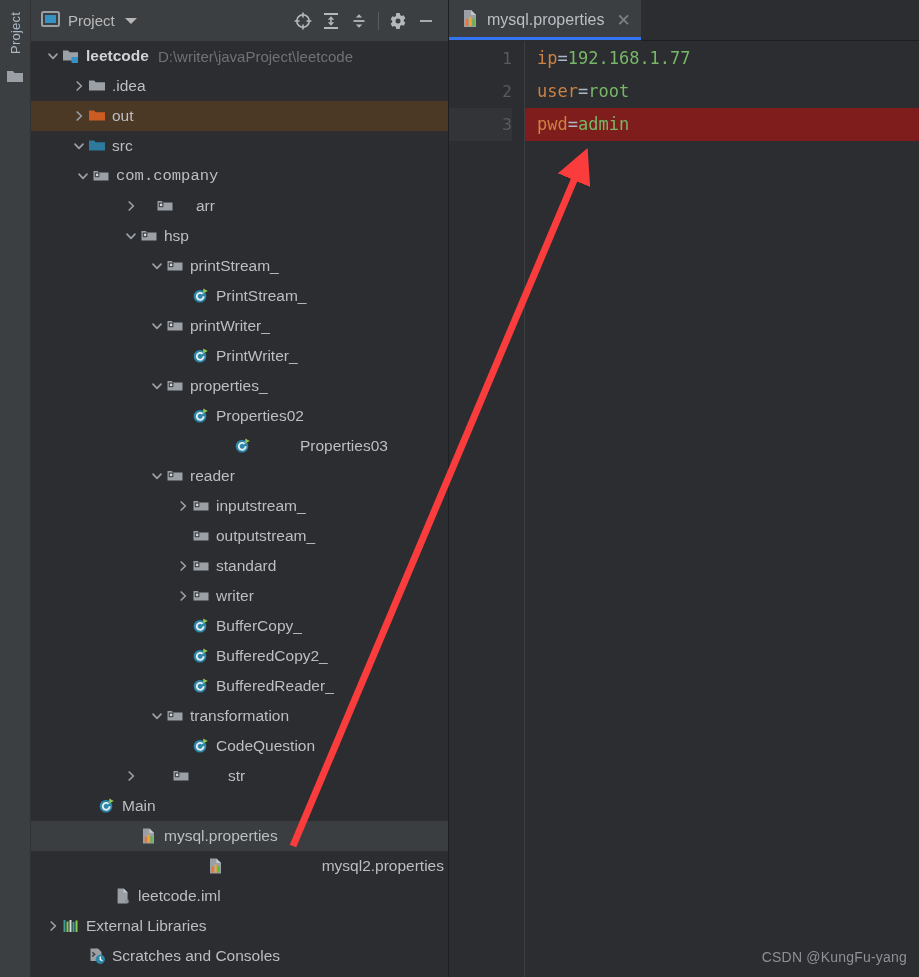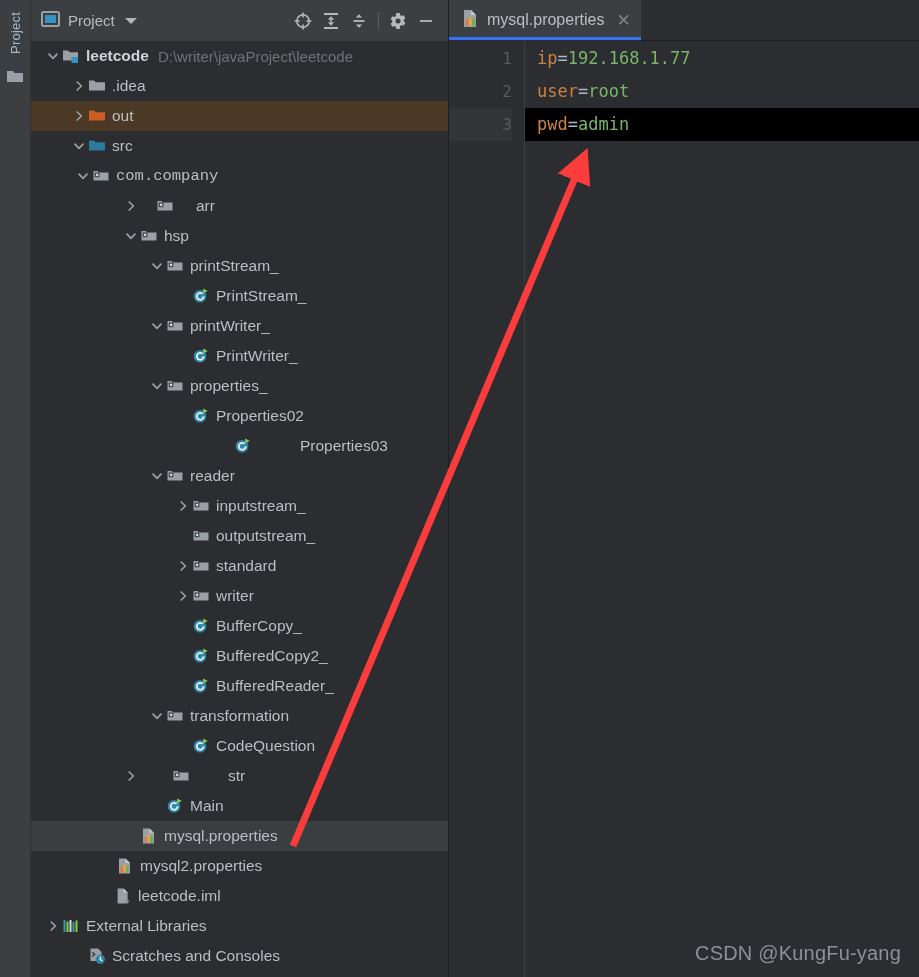--- a/index.html
+++ b/index.html
@@ -78,27 +78,27 @@
   .gutter{
     width:75px;min-width:75px;background:#2b2d30;text-align:right;
     padding-right:12px;box-sizing:border-box;padding-top:1px;
   }
   .gutter .gl{height:33px;line-height:33px;color:#585c60;
     font-family:"DejaVu Sans Mono","Liberation Mono",monospace;font-size:16px;}
   .gutter .gl.cur{background:#323438;}
   .codearea{flex:1;border-left:1px solid #3c3f41;padding-top:1px;position:relative;}
   .cl{height:33px;line-height:33px;padding-left:12px;
       font-family:"DejaVu Sans Mono","Liberation Mono",monospace;font-size:17px;white-space:pre;}
-  .cl.cur{background:#000000;}
+  .cl.cur{background:#7f1d1d;}
   .k{color:#cc8242;}
   .eq{color:#a9b7c6;}
   .v{color:#77b767;}
 
   .watermark{
-    position:absolute;right:18px;bottom:12px;color:#8d9096;font-size:20px;
+    position:absolute;right:12px;bottom:12px;color:#8d9096;font-size:14px;
     letter-spacing:.2px;
   }
   .arrow-overlay{position:absolute;left:0;top:0;width:919px;height:977px;pointer-events:none;}
 </style>
 </head>
 <body>
 
 <div class="ide">
 
   <div class="toolstrip">
@@ -486,21 +486,21 @@
           </span>
           <span class="ico">
             <svg width="18" height="18" viewBox="0 0 18 18">
               <path d="M1.5 4h4.3l1.2 1.6H16.5v8H1.5z" fill="#9aa0a6"></path>
               <rect x="2.8" y="5.6" width="4.6" height="4.6" rx="0.6" fill="#3c3f41"></rect>
               <circle cx="5.1" cy="7.9" r="1.35" fill="#d5d8db"></circle>
             </svg>
           </span>
           <span class="lbl">str</span>
         </div>
-        <div class="row" style="padding-left: 118px;">
+        <div class="row" style="padding-left: 50px;">
           <span class="arrow"></span>
           <span class="ico">
             <svg width="18" height="18" viewBox="0 0 18 18">
               <circle cx="8" cy="9.3" r="6.3" fill="#2d87a8"></circle>
               <path d="M11.3 6.2a4.4 4.4 0 1 0 1.3 3.1h-1.9a2.5 2.5 0 1 1-.75-1.78z" fill="#e6eef2"></path>
               <path d="M11.2 1.6l4.6 2.5-4.6 2.5z" fill="#8fc94f"></path>
             </svg>
           </span>
           <span class="lbl">Main</span>
         </div>
@@ -510,21 +510,21 @@
             <svg width="18" height="18" viewBox="0 0 18 18">
               <path d="M3 1.5h6.4l4.6 4.6V16.5H3z" fill="#9aa0a6"></path>
               <path d="M9.4 1.5l4.6 4.6H9.4z" fill="#c3c8cd"></path>
               <rect x="4.7" y="9.6" width="2.1" height="6" fill="#e8763a"></rect>
               <rect x="7.6" y="7.6" width="2.1" height="8" fill="#f0a732"></rect>
               <rect x="10.5" y="9" width="2.1" height="6.6" fill="#62b543"></rect>
             </svg>
           </span>
           <span class="lbl">mysql.properties</span>
         </div>
-        <div class="row" style="padding-left: 68px;">
+        <div class="row" style="padding-left: 68px; justify-content: space-between;">
           <span class="arrow"></span>
           <span class="ico">
             <svg width="18" height="18" viewBox="0 0 18 18">
               <path d="M3 1.5h6.4l4.6 4.6V16.5H3z" fill="#9aa0a6"></path>
               <path d="M9.4 1.5l4.6 4.6H9.4z" fill="#c3c8cd"></path>
               <rect x="4.7" y="9.6" width="2.1" height="6" fill="#e8763a"></rect>
               <rect x="7.6" y="7.6" width="2.1" height="8" fill="#f0a732"></rect>
               <rect x="10.5" y="9" width="2.1" height="6.6" fill="#62b543"></rect>
             </svg>
           </span>

